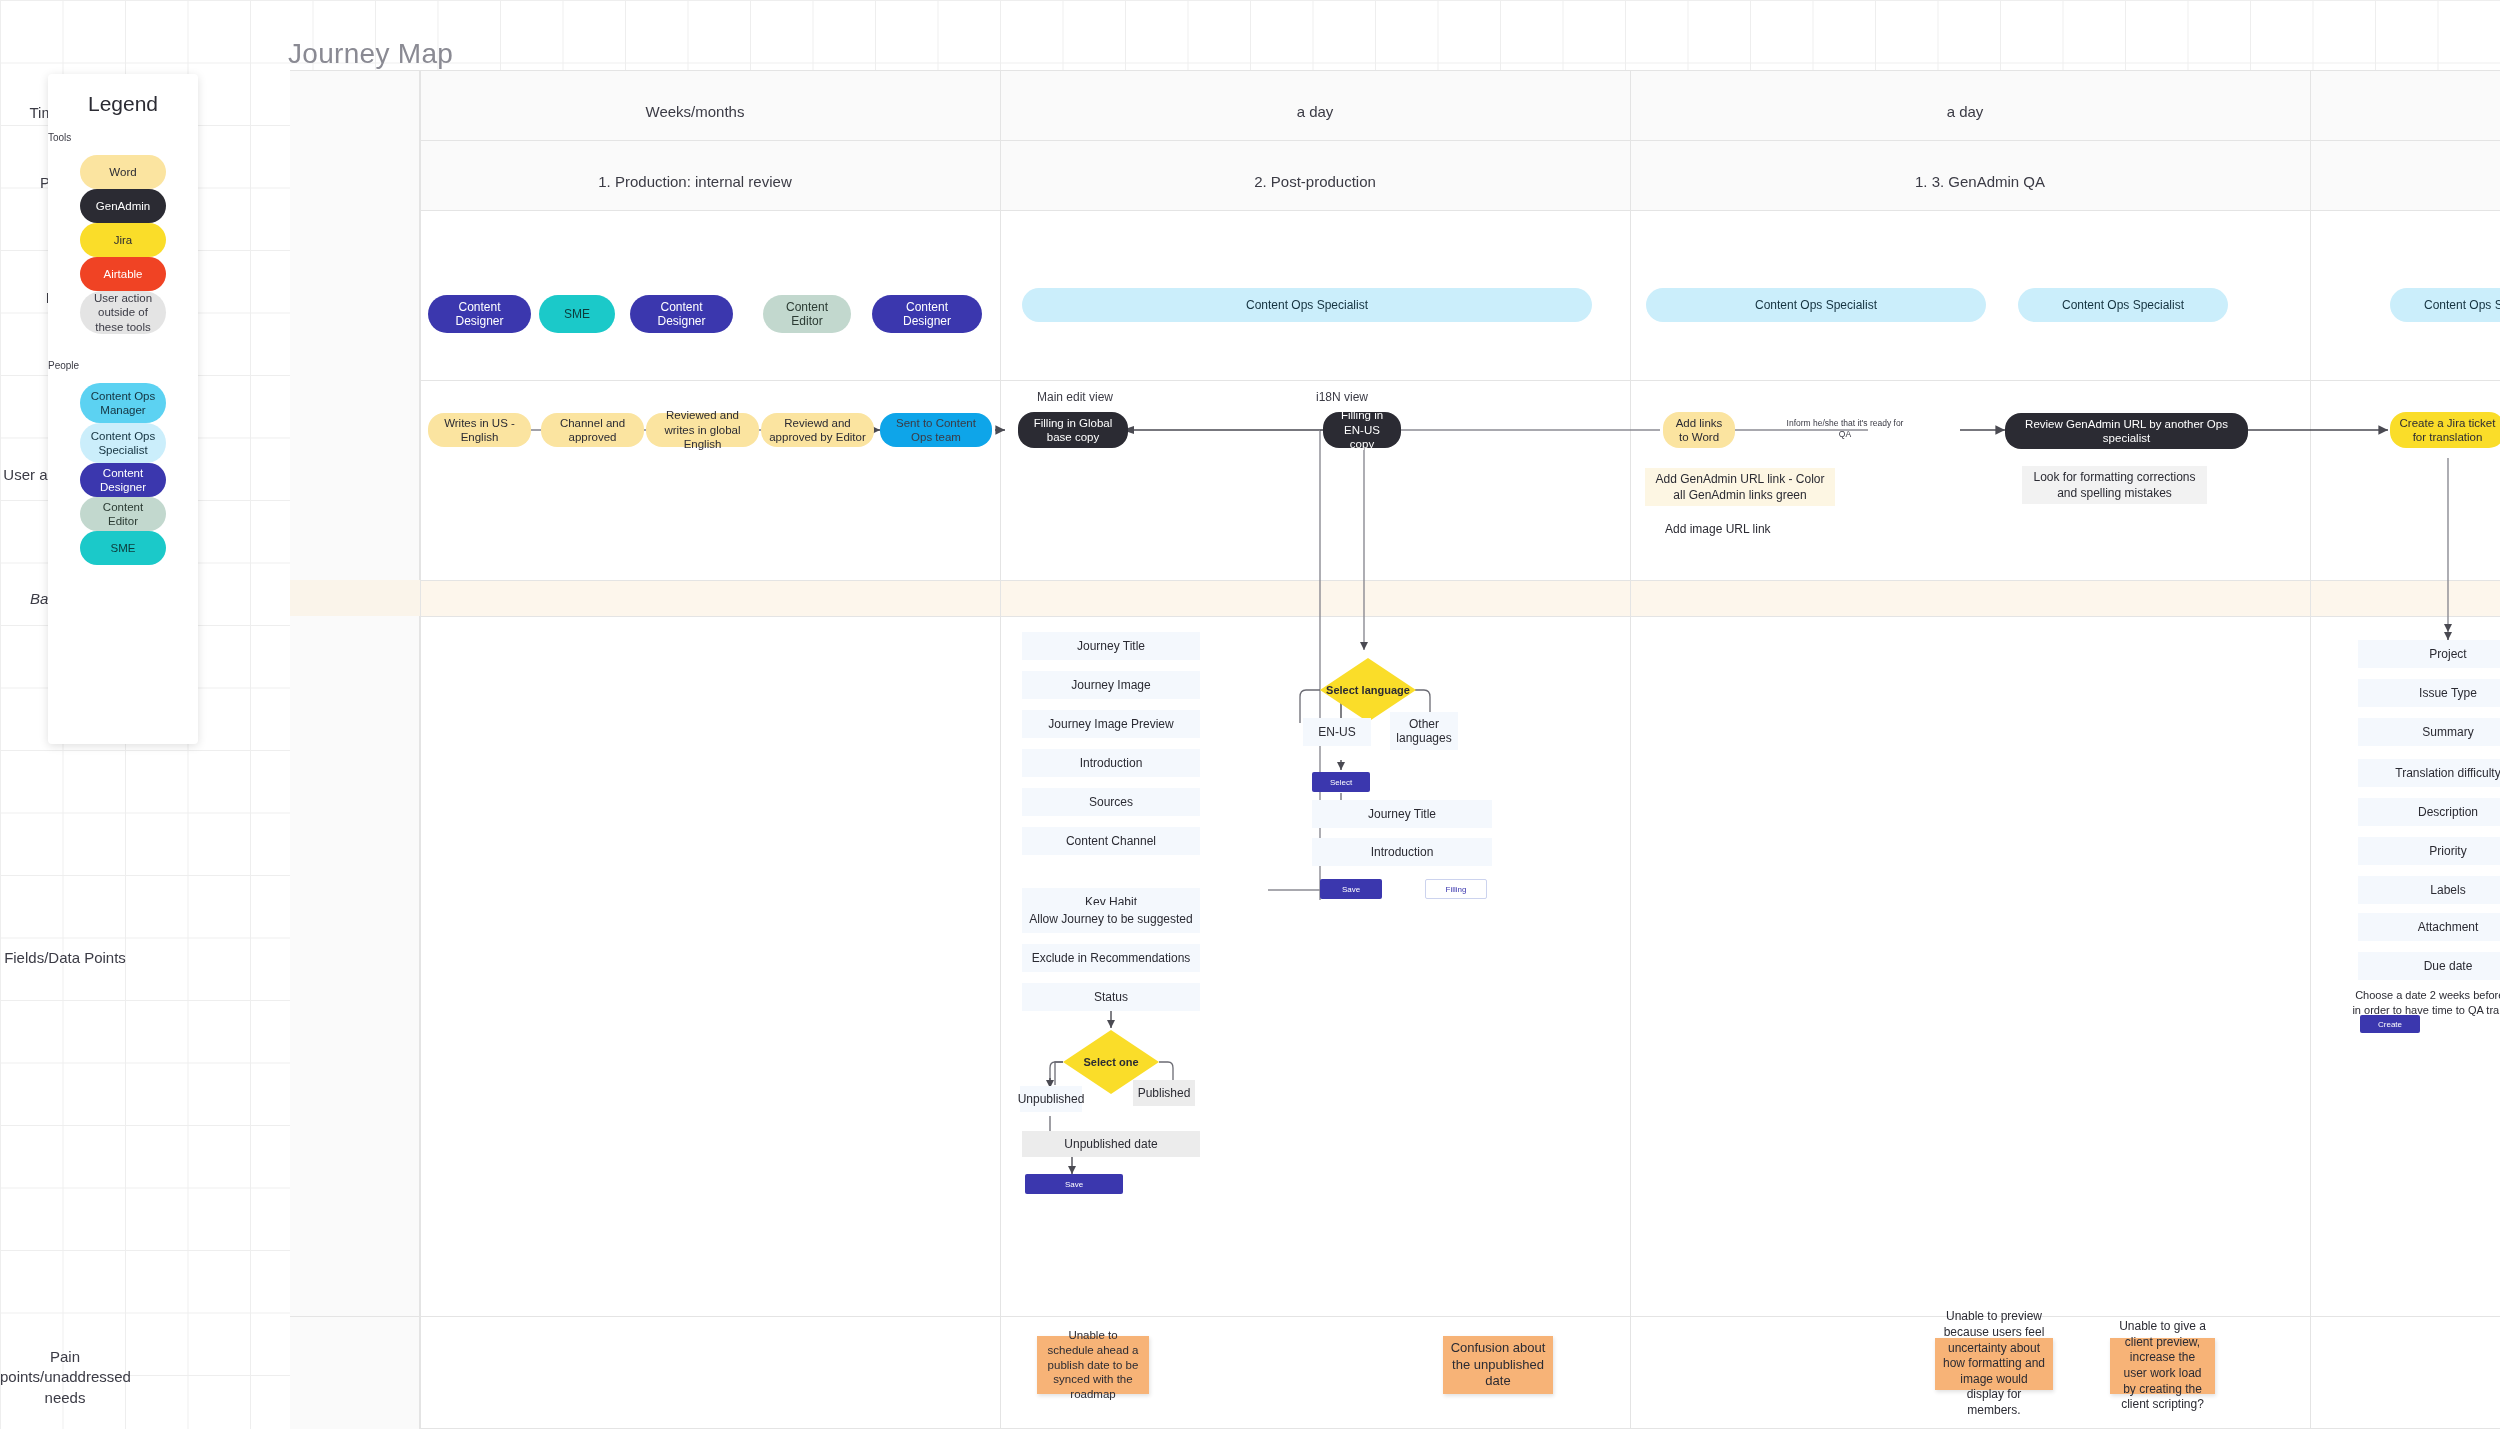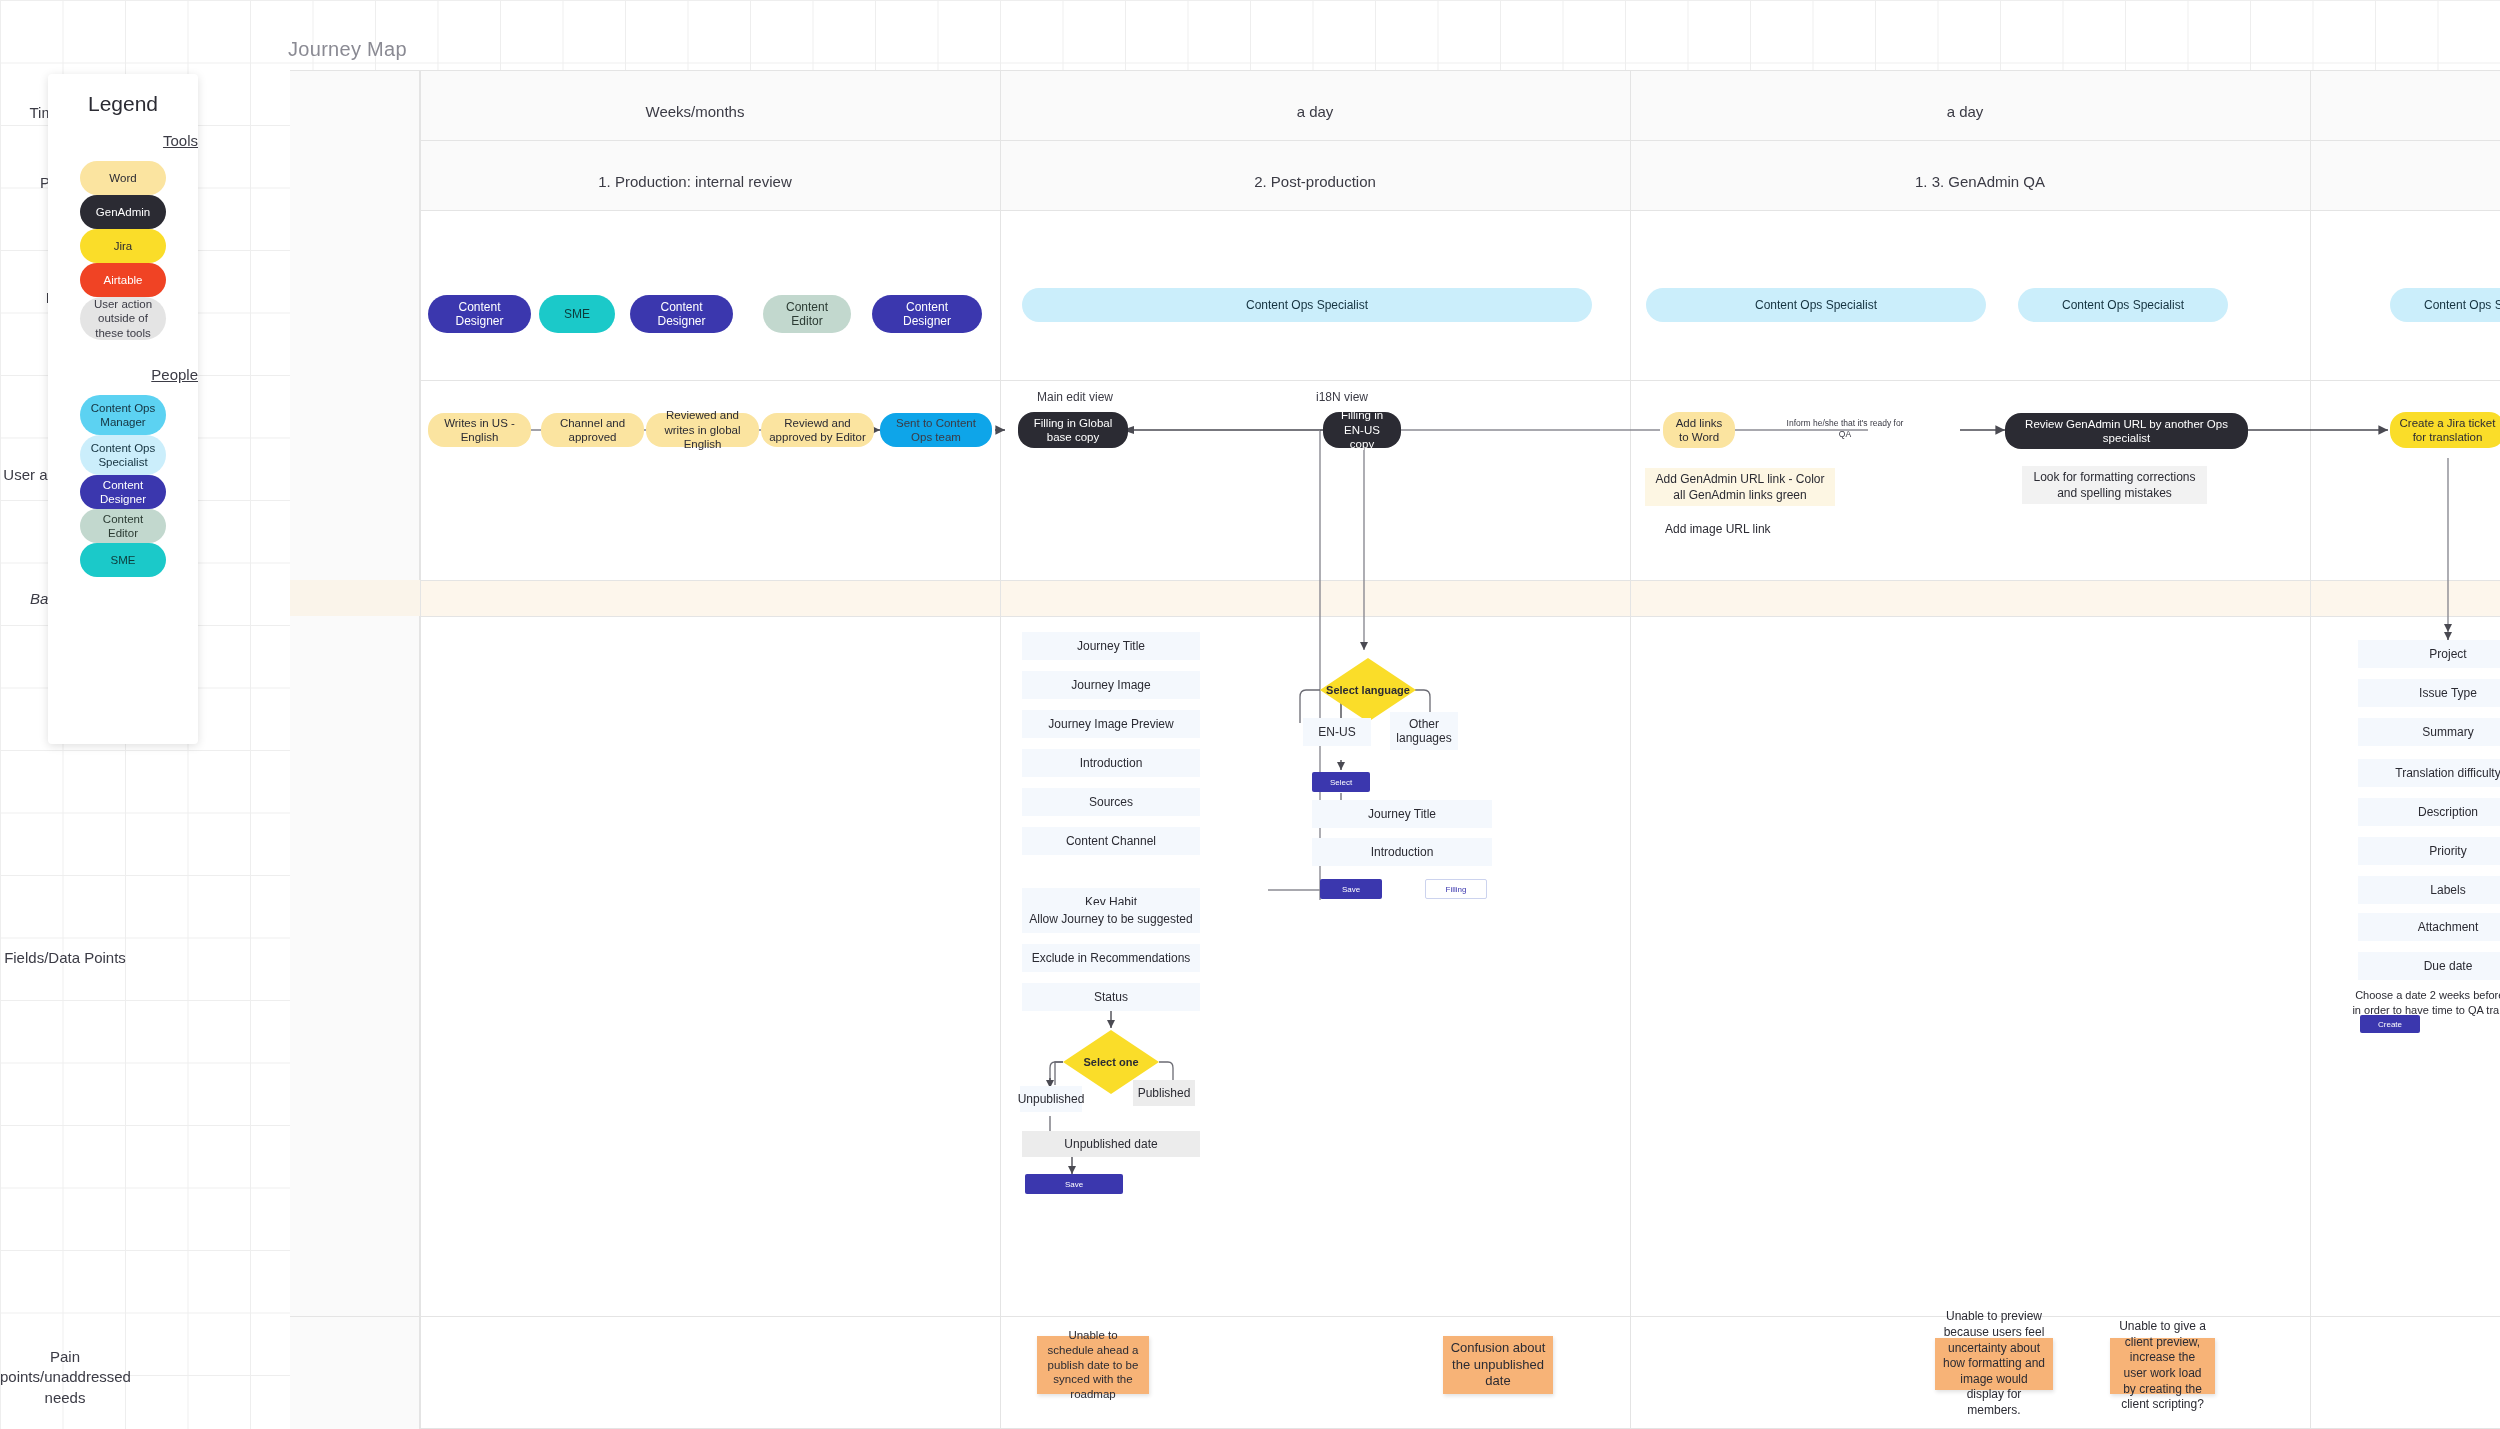--- a/index.html
+++ b/index.html
@@ -31,36 +31,36 @@
     position: absolute; left: 0; width: 130px;
     text-align: center; color: #3b3b45; font-size: 15px; line-height: 1.35;
   }
   .lane-label.italic { font-style: italic; }
 
   .vline { position: absolute; width: 1px; background: #e4e4e4; }
   .hline { position: absolute; height: 1px; background: #e4e4e4; }
 
   .page-title {
     position: absolute; left: 288px; top: 38px;
-    font-size: 20px; color: #8a8a93; letter-spacing: .3px;
+    font-size: 28px; color: #8a8a93; letter-spacing: .3px;
   }
 
   .col-text {
     position: absolute; text-align: center; font-size: 15px; color: #3b3b45;
   }
 
   
   .legend {
     position: absolute; left: 48px; top: 74px; width: 150px; height: 670px;
     background: #fff; border-radius: 4px;
     box-shadow: 0 2px 10px rgba(0,0,0,.13);
     padding-top: 18px;
   }
   .legend h1 { font-size: 21px; font-weight: 400; text-align: center; color: #2b2b33; margin-bottom: 16px; }
-  .legend h2 { font-size: 15px; font-weight: 400; text-align: right; color: #3b3b45; margin: 10px 0 12px; text-decoration: underline; }
+  .legend h2 { font-size: 10px; font-weight: 400; text-align: left; color: #3b3b45; margin: 10px 0 12px; }
   .legend .pill-wrap { display: flex; flex-direction: column; align-items: center; }
 
   .pill {
     display: flex; align-items: center; justify-content: center; text-align: center;
     border-radius: 999px; font-size: 11.5px; line-height: 1.25; padding: 0 8px;
   }
   .lg-pill { width: 86px; min-height: 34px; }
 
   
   .role-pill {

